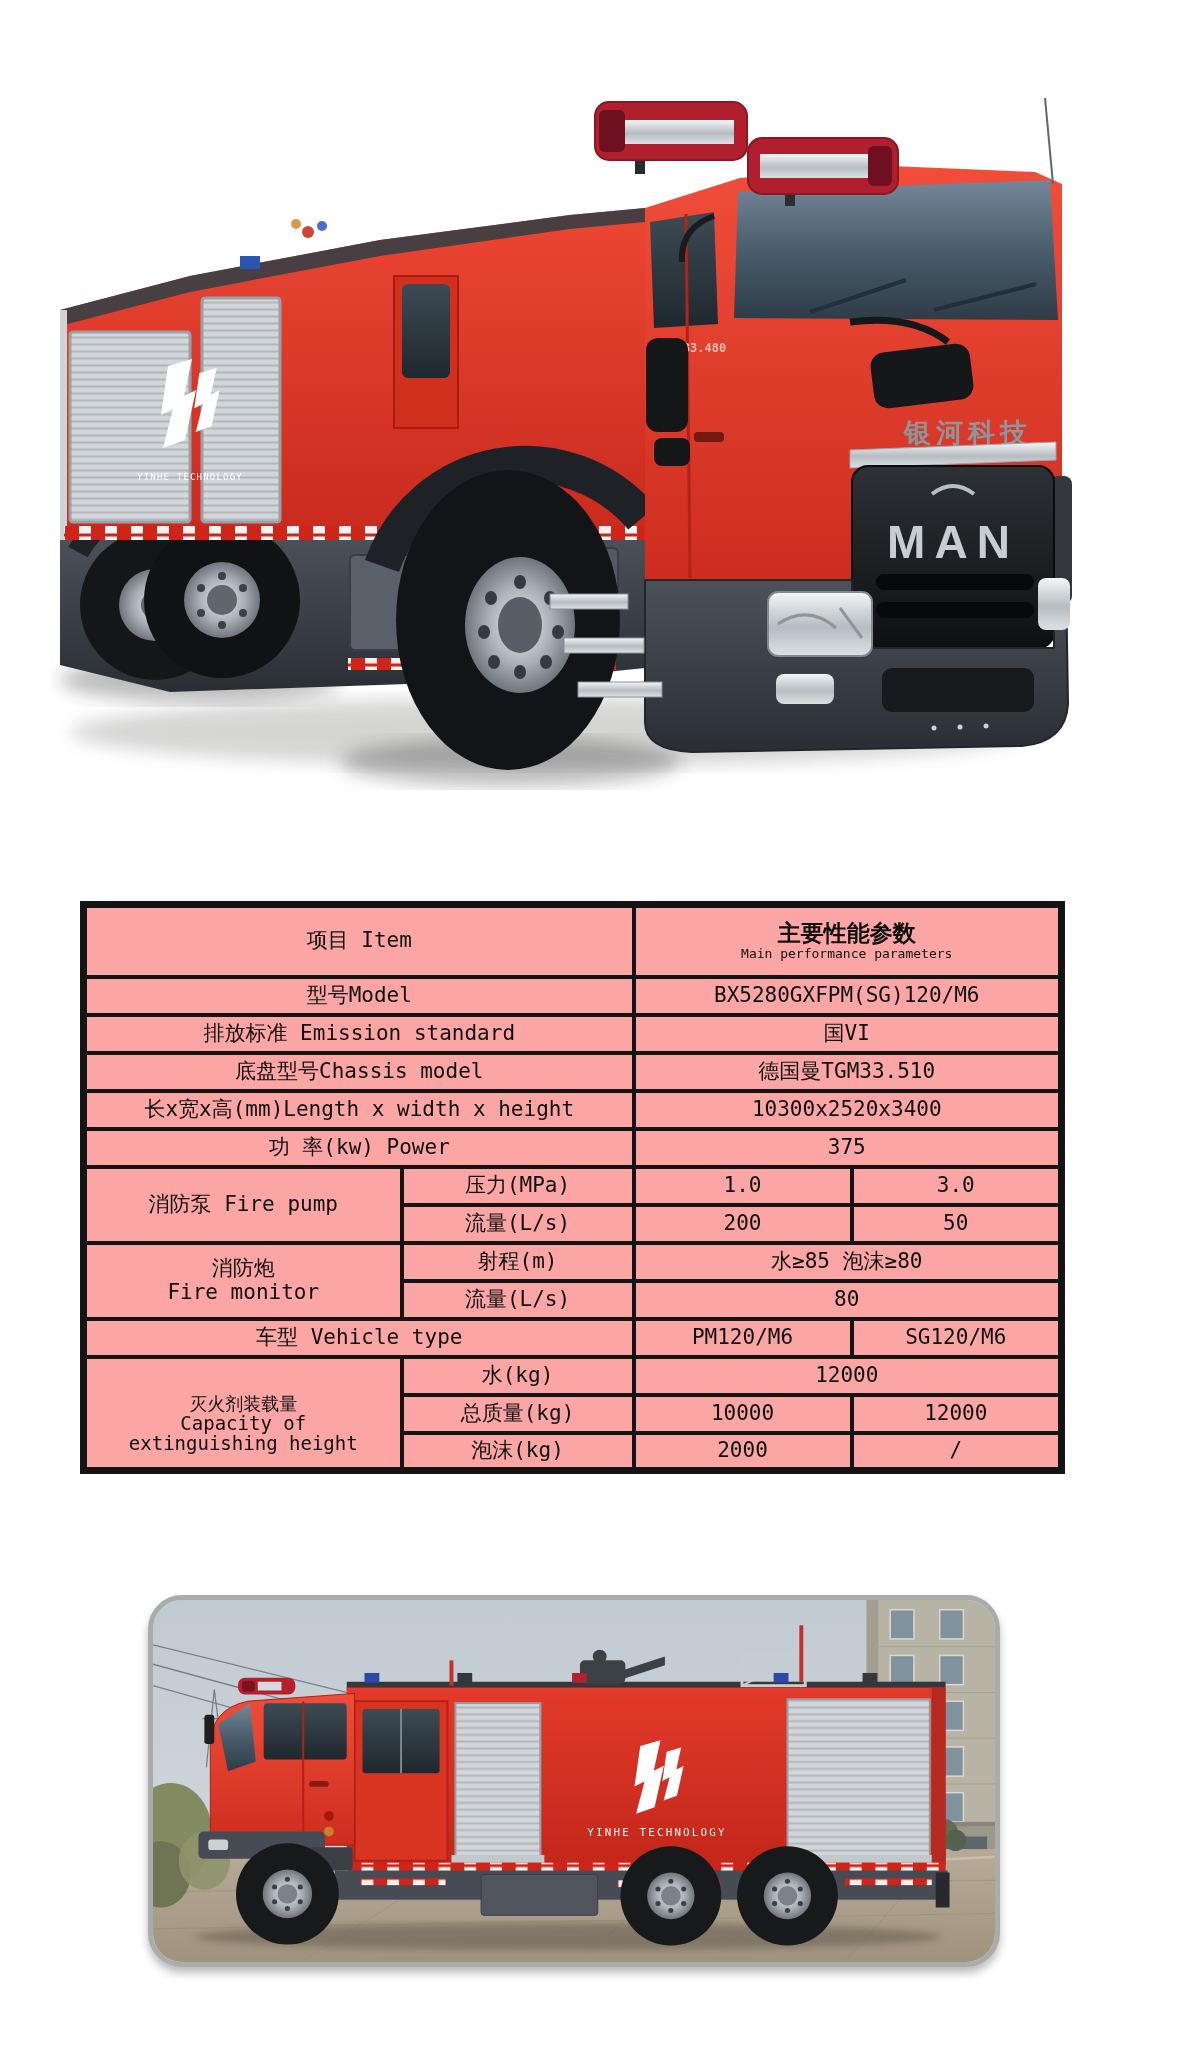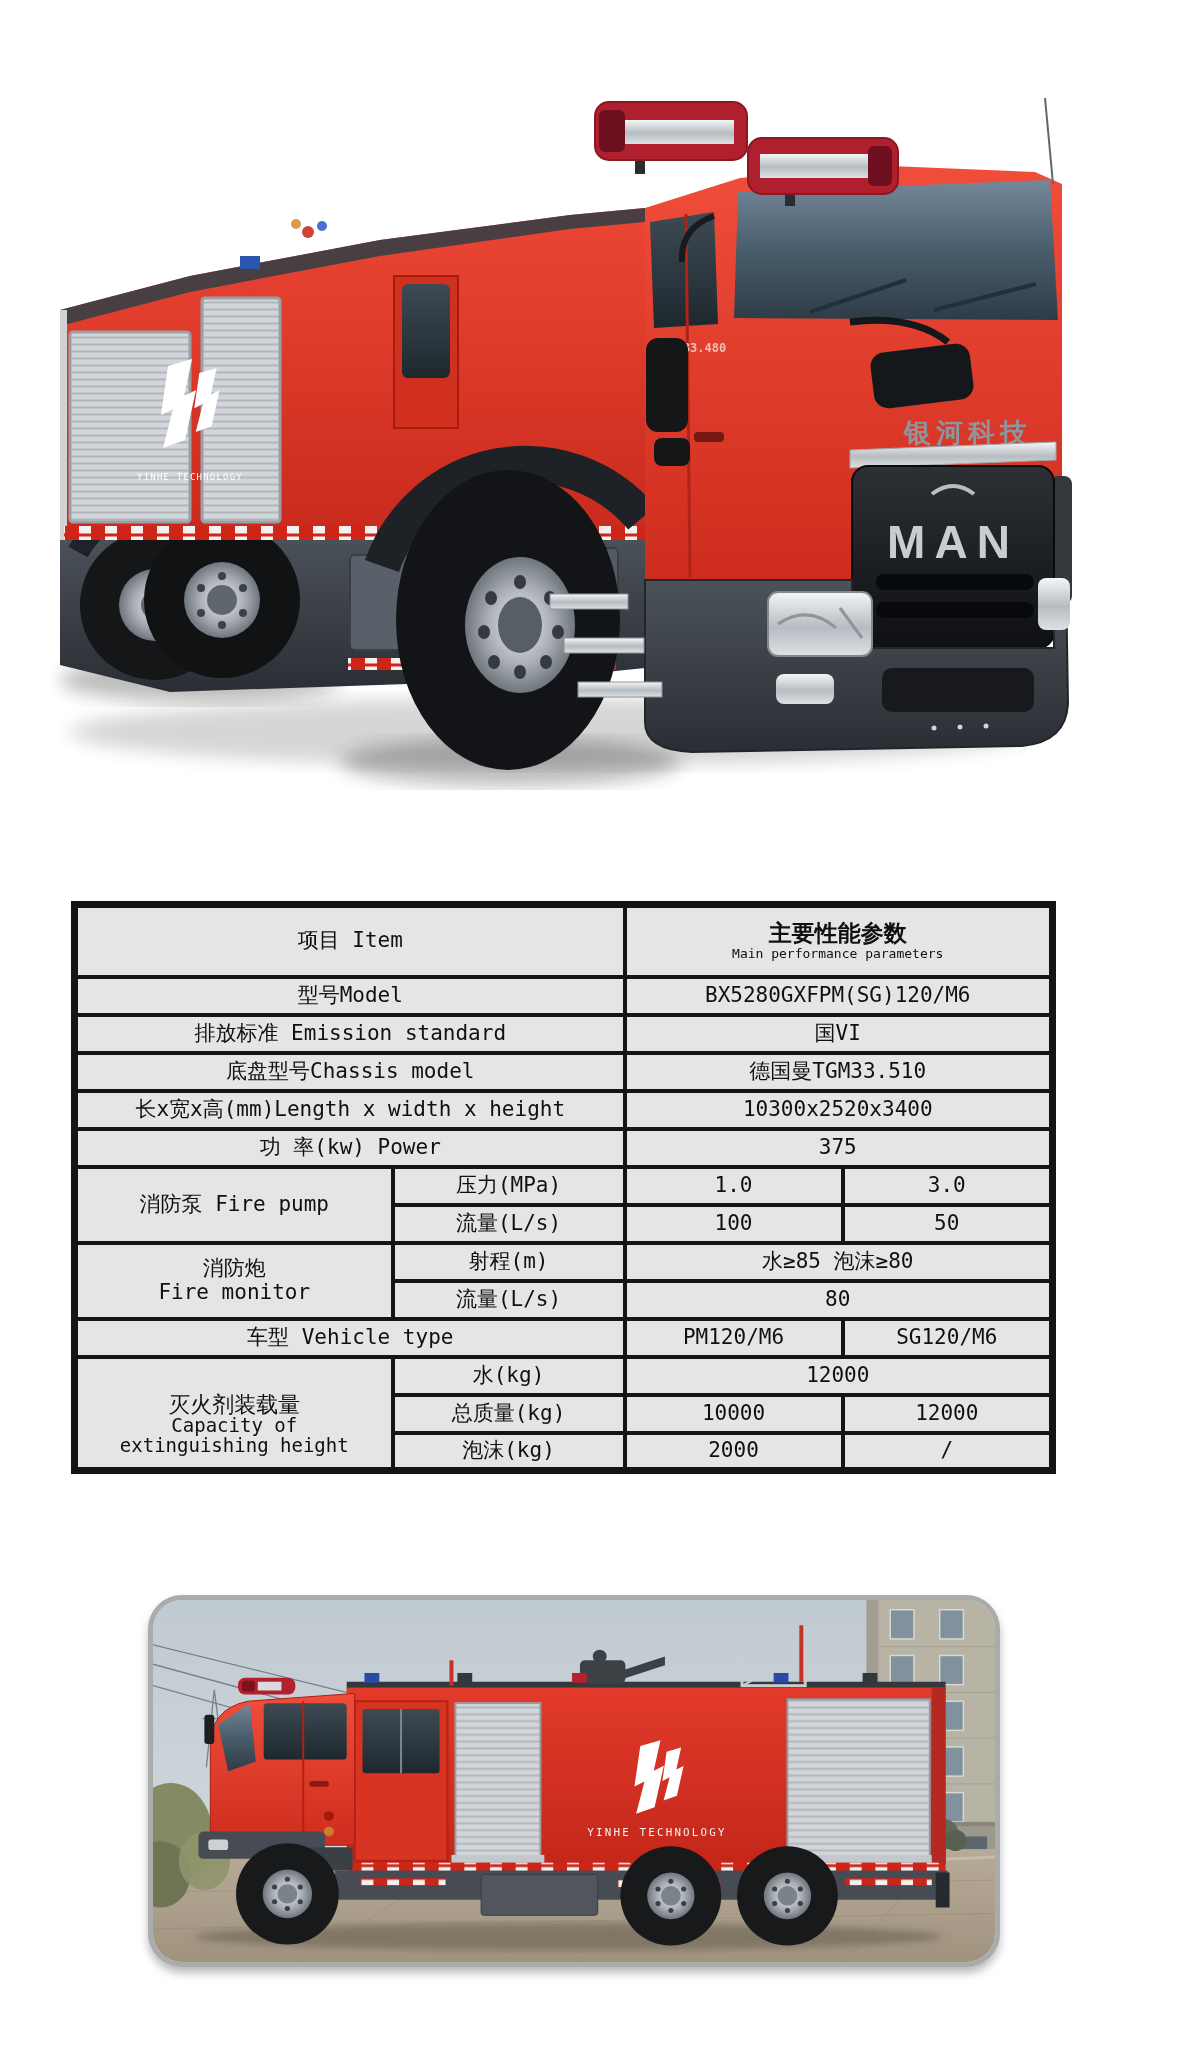--- a/index.html
+++ b/index.html
@@ -5,36 +5,36 @@
   html,body{margin:0;padding:0;}
   body{
     width:1177px;height:2055px;position:relative;background:#ffffff;
     font-family:"DejaVu Sans Mono","Liberation Mono",monospace;
     overflow:hidden;
   }
   
   .top-photo{position:absolute;left:50px;top:80px;width:1030px;height:710px;}
   
   .spec-table{
-    position:absolute;left:71px;top:901px;
+    position:absolute;left:80px;top:901px;
     border-collapse:collapse;table-layout:fixed;
-    border:7px solid #141414;background:#e5e5e5;
+    border:7px solid #141414;background:#fca5a5;
   }
   .spec-table td{
     border:4px solid #141414;text-align:center;vertical-align:middle;
     padding:0 2px;color:#101010;font-size:21px;line-height:1.12;
     overflow:hidden;white-space:nowrap;
   }
   .spec-table tr{height:38px;}
   .spec-table tr.hdr{height:72px;}
   .cn-big{font-size:23px;display:block;font-weight:bold;}
   .en-line{font-size:13px;display:block;}
   .two-line span{display:block;}
   .three-line span{display:block;font-size:19px;line-height:1.05;}
-  .three-line .cnl{font-size:22px;margin-top:24px;}
+  .three-line .cnl{font-size:18px;margin-top:24px;}
   
   .bottom-photo-frame{
     position:absolute;left:148px;top:1595px;width:852px;height:372px;
     border:5px solid #a9acab;border-radius:34px;box-sizing:border-box;
     overflow:hidden;background:#c8d0d5;
     box-shadow:0 6px 9px rgba(60,60,60,.35);
   }
   .bottom-photo-frame svg{display:block;width:100%;height:100%;}
 </style>
 </head>
@@ -272,21 +272,21 @@
     <td colspan="2">375</td>
   </tr>
   <tr>
     <td rowspan="2">消防泵 Fire pump</td>
     <td>压力(MPa)</td>
     <td>1.0</td>
     <td>3.0</td>
   </tr>
   <tr>
     <td>流量(L/s)</td>
-    <td>100</td>
+    <td>200</td>
     <td>50</td>
   </tr>
   <tr>
     <td rowspan="2" class="two-line">
       <span>消防炮</span>
       <span>Fire monitor</span>
     </td>
     <td>射程(m)</td>
     <td colspan="2">水≥85  泡沫≥80</td>
   </tr>

